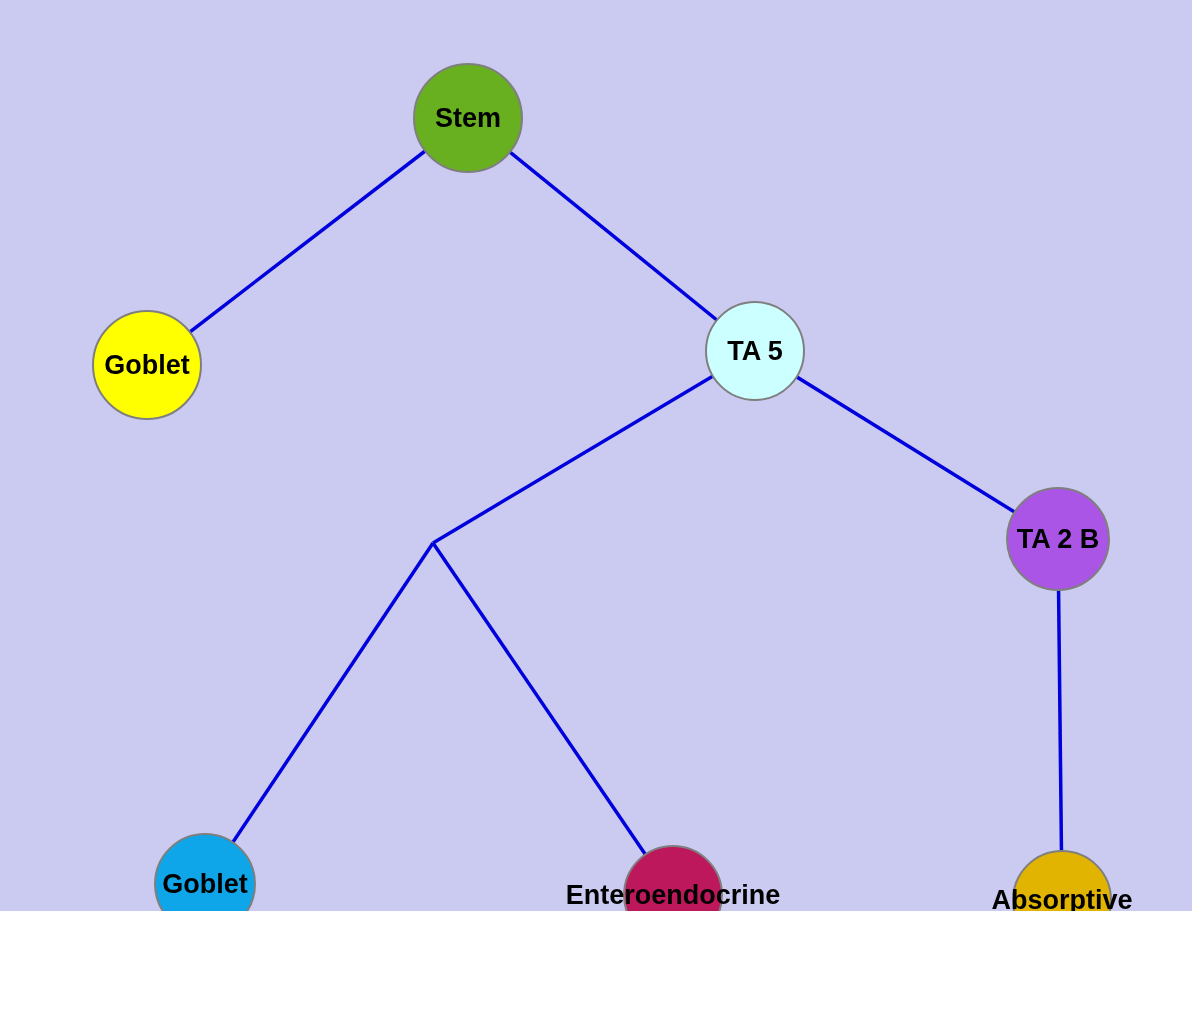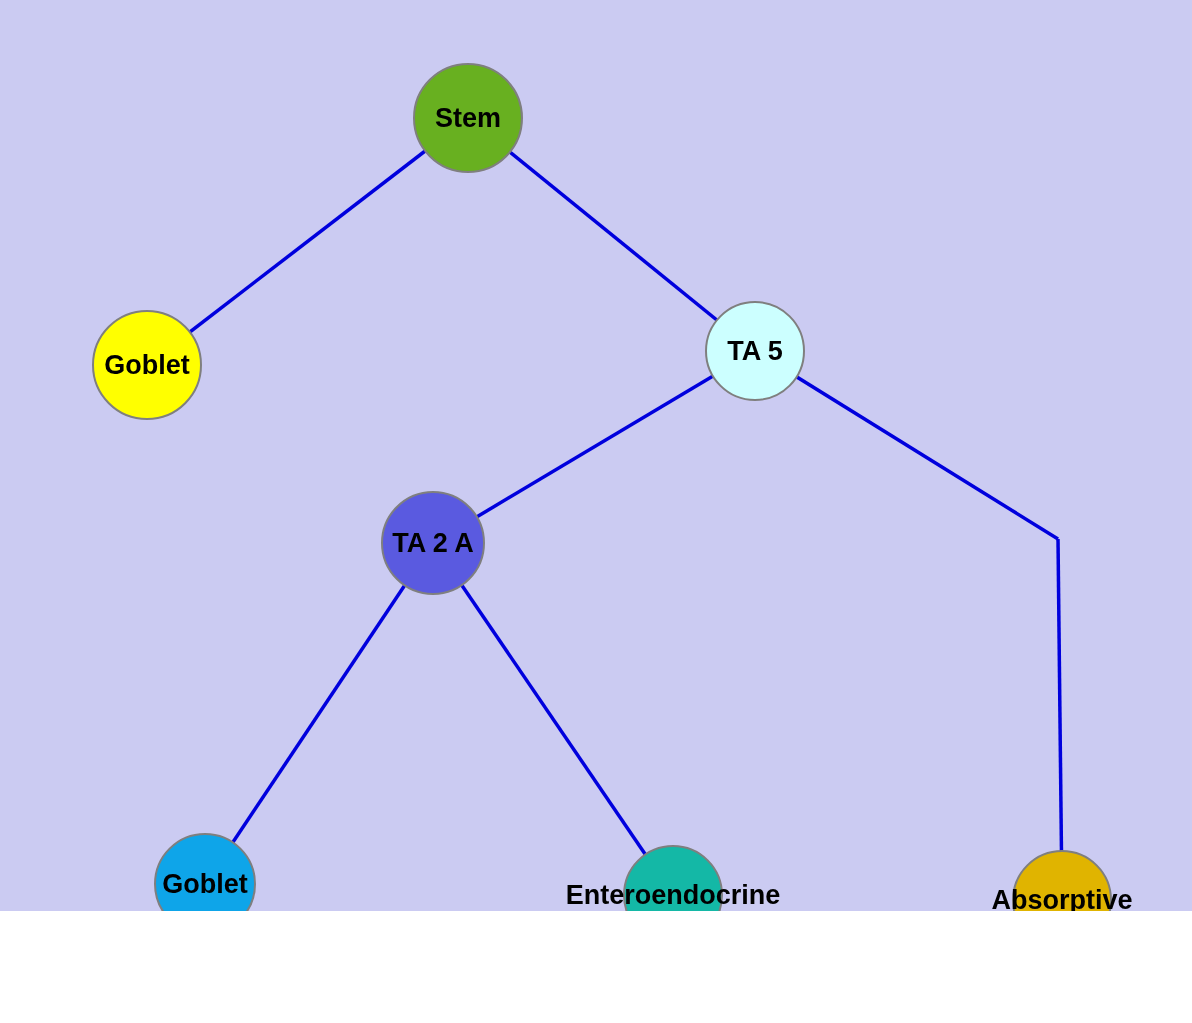--- a/index.html
+++ b/index.html
@@ -77,30 +77,30 @@
     </div>
 
     <div class="node" id="node-paneth" style="background: rgb(255, 255, 0);">
       <span class="node-label">Goblet</span>
     </div>
 
     <div class="node" id="node-ta1" style="background: rgb(204, 255, 255);">
       <span class="node-label">TA 5</span>
     </div>
 
-    <div class="node" id="node-ta2a" style="background: rgb(90, 90, 224);">
-      <span class="node-label">TA 2 A</span>
+
+    <div class="node" id="node-ta2b" style="background: rgb(170, 85, 230);">
+      <span class="node-label">TA 2 B</span>
     </div>
-
 
     <div class="node" id="node-goblet" style="background: #0ea5e9;">
       <span class="node-label">Goblet</span>
     </div>
 
-    <div class="node" id="node-enteroendocrine" style="background: #14b8a6;">
+    <div class="node" id="node-enteroendocrine" style="background: #be185d;">
       <span class="node-label">Enteroendocrine</span>
     </div>
 
     <div class="node" id="node-absorptive" style="background: rgb(224, 180, 0); justify-content: center;">
       <span class="node-label">Absorptive</span>
     </div>
 
   </div>
 </div>
 

